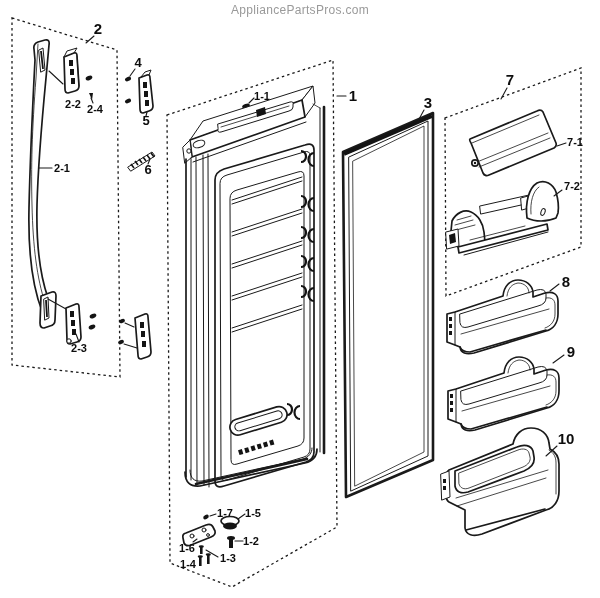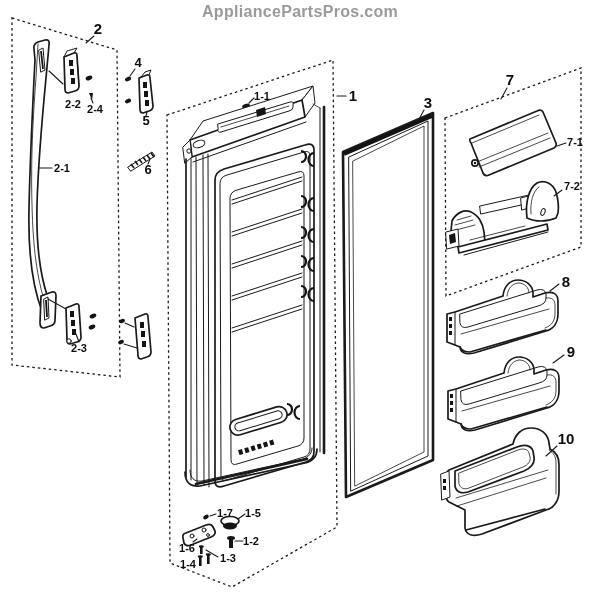--- a/index.html
+++ b/index.html
@@ -1,19 +1,19 @@
 <!DOCTYPE html>
 <html><head>
 <meta charset="utf-8">
 <style>
   html,body{margin:0;padding:0;background:#fff;}
   .page{position:relative;width:600px;height:598px;background:#fff;overflow:hidden;
         font-family:"Liberation Sans",sans-serif;}
   .site-title{position:absolute;top:3px;left:0;width:100%;text-align:center;
-        color:#9a9a9a;font-weight:bold;font-size:16px;letter-spacing:.3px;}
+        color:#9a9a9a;font-weight:normal;font-size:12px;letter-spacing:.3px;}
   svg{position:absolute;left:0;top:0;}
   .s1{stroke:#1a1a1a;stroke-width:1;fill:none;stroke-linejoin:round;stroke-linecap:round;}
   .s2{stroke:#1a1a1a;stroke-width:1.7;fill:none;stroke-linejoin:round;stroke-linecap:round;}
   .s3{stroke:#1a1a1a;stroke-width:2.6;fill:none;stroke-linejoin:round;stroke-linecap:round;}
   .thin{stroke:#1a1a1a;stroke-width:.8;fill:none;stroke-linecap:round;}
   .wf{fill:#fff;}
   .dark{fill:#141414;stroke:none;}
   .dash{stroke:#1a1a1a;stroke-width:1.3;fill:none;stroke-dasharray:2.5 3;stroke-linejoin:miter;}
   .ptr{stroke:#1a1a1a;stroke-width:1.1;fill:none;stroke-linecap:round;}
   text.lbl{font-family:"Liberation Sans",sans-serif;font-weight:bold;fill:#0d0d0d;text-anchor:middle;}

